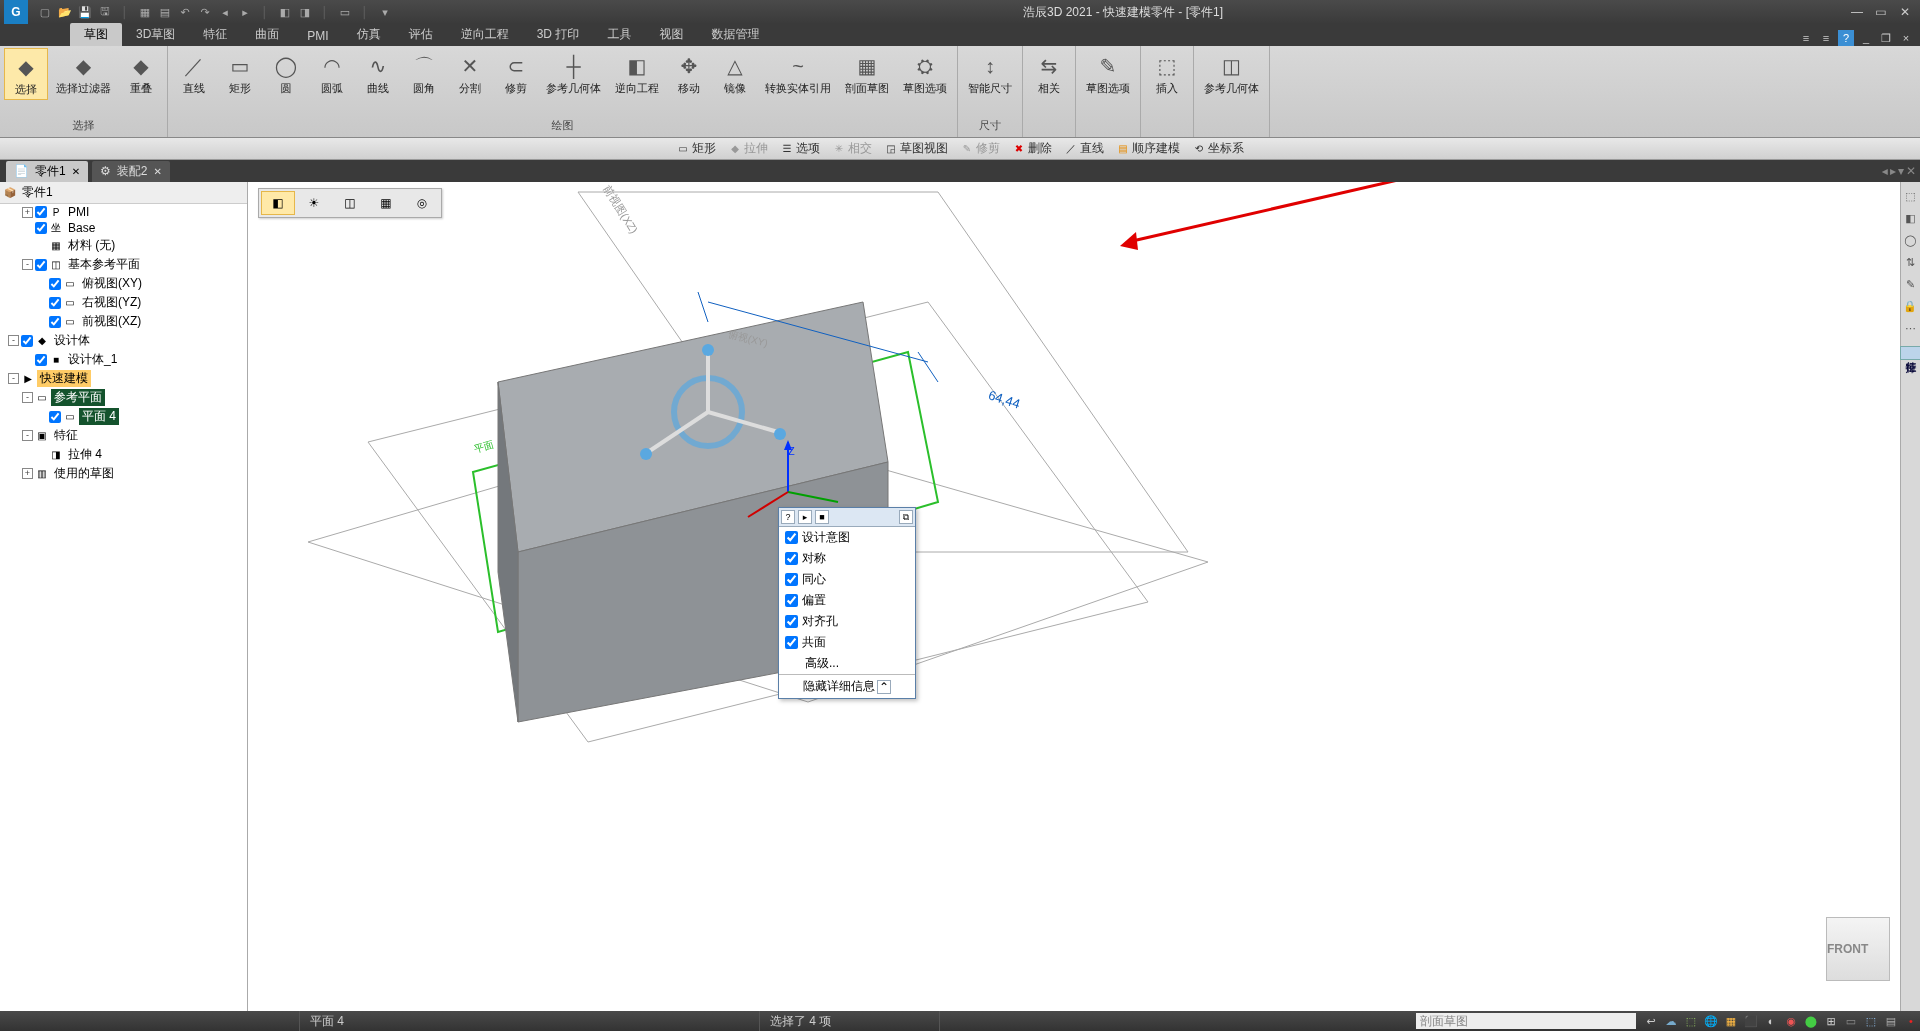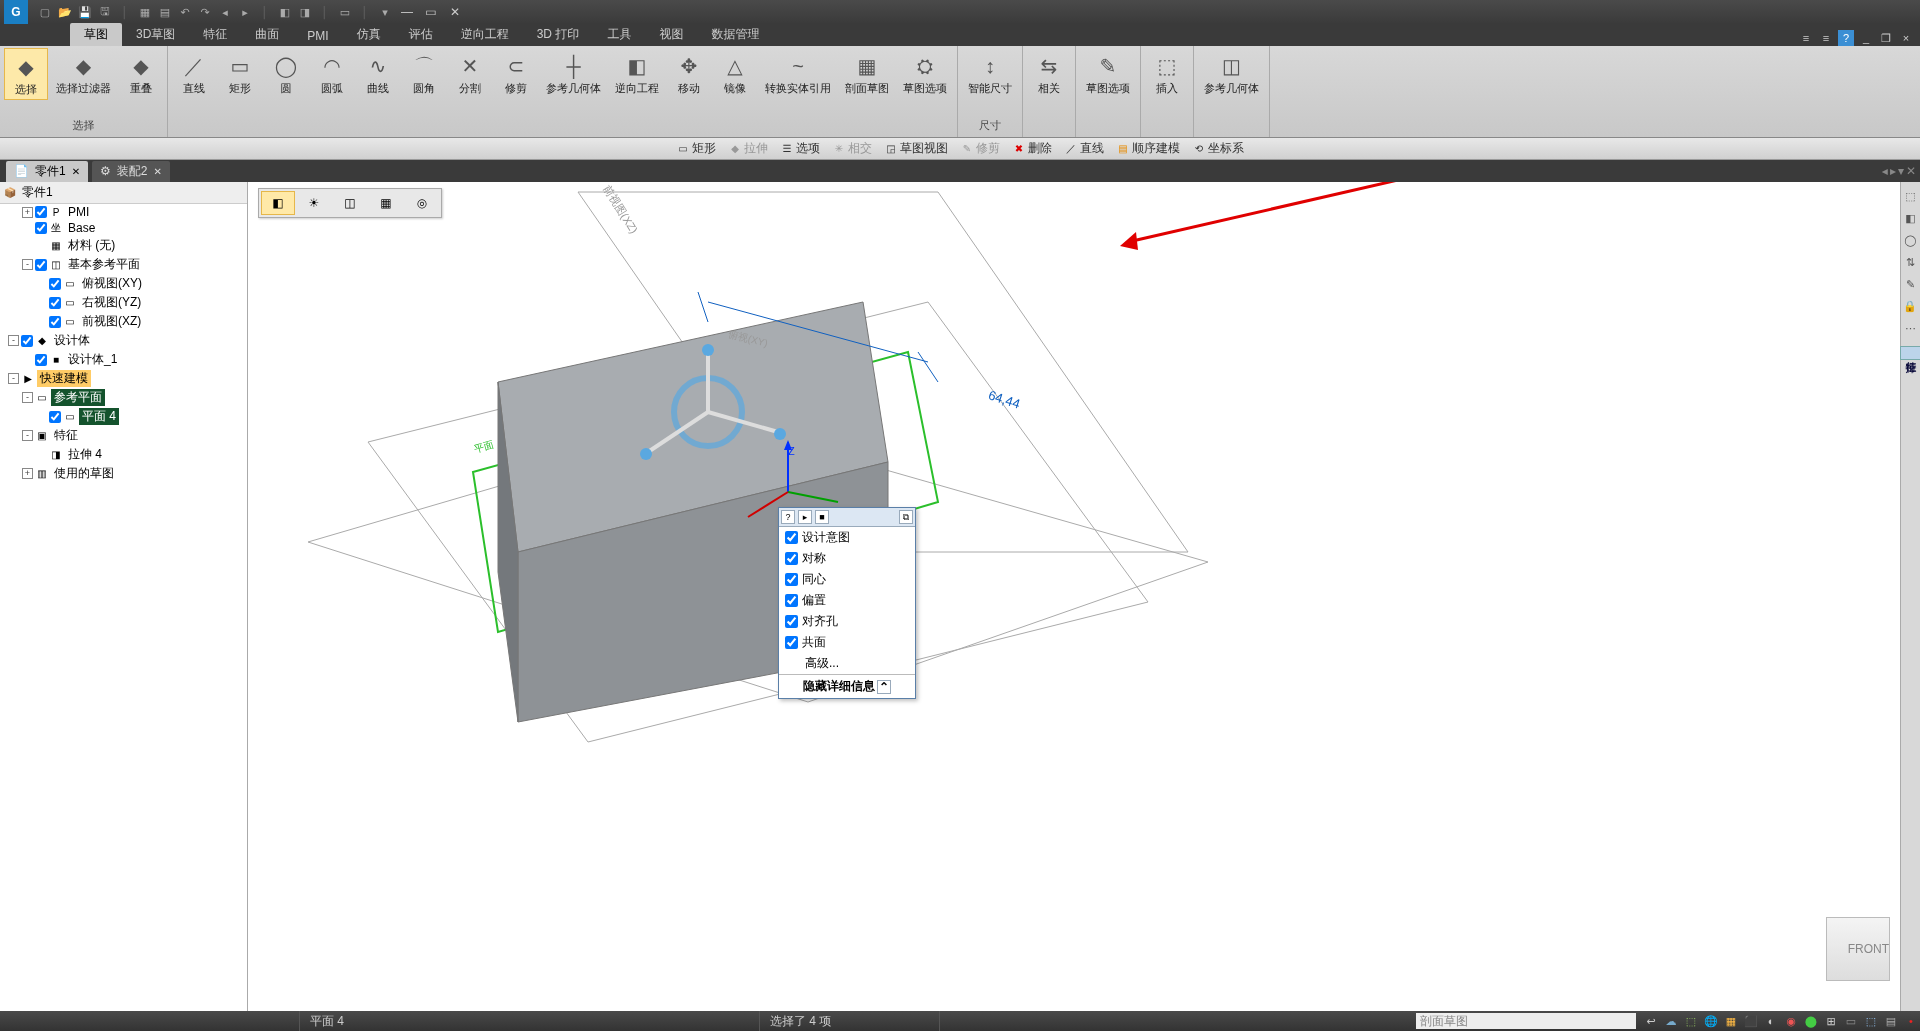--- a/index.html
+++ b/index.html
@@ -52,29 +52,29 @@
 .view-toolbar .vb.sel { background:#ffe9a8;border-color:#e6b74a; }
 .right-rail { position:absolute; right:0; top:0; width:20px; background:#d8d8d8;border-left:1px solid #aaa;height:100%;display:flex;flex-direction:column;align-items:center;gap:6px;padding-top:6px; }
 .right-rail .rb { width:16px;height:16px;display:flex;align-items:center;justify-content:center;color:#555;font-size:11px; }
 .right-rail .vtab { writing-mode:vertical-rl;background:#bcd4ea;padding:6px 2px;border:1px solid #7aa;margin-top:4px;font-size:11px;color:#003; }
 .annotation-arrow { position:absolute; }
 .popup { position:absolute; background:#fff;border:1px solid #5a7fa8;box-shadow:2px 2px 4px rgba(0,0,0,.25);font-size:11px;width:138px; }
 .popup .phead { display:flex;background:#dce7f3;border-bottom:1px solid #9ab;padding:2px;gap:4px;justify-content:space-between; }
 .popup .phead .pg{display:flex;gap:3px;}
 .popup .phead span { width:14px;height:14px;border:1px solid #9ab;display:inline-flex;align-items:center;justify-content:center;font-size:9px;background:#fff; }
 .popup .prow { display:flex;align-items:center;gap:4px;padding:2px 6px; }
-.popup .pfoot { border-top:1px solid #bbb;padding:3px;display:flex;align-items:center;justify-content:center;gap:2px;font-weight:bold; }
+.popup .pfoot { border-top:1px solid #bbb;padding:3px;display:flex;align-items:center;justify-content:center;gap:2px; }
 .statusbar { height:20px;background:linear-gradient(#4a4a4a,#333);display:flex;align-items:center;color:#ccc;font-size:11px; }
 .statusbar .seg { padding:0 10px;border-right:1px solid #555; height:100%;display:flex;align-items:center;}
 .statusbar .cmd { background:#eee;color:#888;width:220px;height:16px;padding:0 4px;display:flex;align-items:center; }
 .statusbar .icons { display:flex;gap:2px;margin-left:6px; }
 .statusbar .icons span { width:18px;height:16px;display:inline-flex;align-items:center;justify-content:center;font-size:11px; }
 svg.canvas { position:absolute; left:0; top:0; }
 .dim-label { position:absolute;color:#1060c0;font-size:13px;transform:rotate(18deg); }
-.viewcube { position:absolute;right:30px;bottom:30px;width:64px;height:64px;border:1px solid #bbb;background:linear-gradient(#f4f4f4,#ddd);display:flex;align-items:center;justify-content:flex-end;color:#888;font-size:9px; }
+.viewcube { position:absolute;right:30px;bottom:30px;width:64px;height:64px;border:1px solid #bbb;background:linear-gradient(#f4f4f4,#ddd);display:flex;align-items:center;justify-content:flex-start;color:#888;font-size:9px;font-weight:bold; }
 </style>
 </head>
 <body>
 
 <div class="titlebar">
   <div class="logo">G</div>
   <div class="qat" id="qat">
       <span>▢</span>
       <span>📂</span>
       <span>💾</span>
@@ -87,20 +87,21 @@
       <span>◂</span>
       <span>▸</span>
       <span style="color: rgb(102, 102, 102);">│</span>
       <span>◧</span>
       <span>◨</span>
       <span style="color: rgb(102, 102, 102);">│</span>
       <span>▭</span>
       <span style="color: rgb(102, 102, 102);">│</span>
       <span>▾</span>
     </div>
+  <div class="title">浩辰3D 2021 - 快速建模零件 - [零件1]</div>
   <div class="winbtns">
     <span>—</span>
     <span>▭</span>
     <span>✕</span>
   </div>
 </div>
 
 <div class="ribbon-tabs" id="ribbon-tabs">
   <div class="tab active">草图</div>
     <div class="tab">3D草图</div>
@@ -198,20 +199,21 @@
         </div>
         <div class="btn-big wide">
           <div class="ico">▦</div>
           <div class="txt">剖面草图</div>
         </div>
         <div class="btn-big wide">
           <div class="ico">⛭</div>
           <div class="txt">草图选项</div>
         </div>
       </div>
+      <div class="lbl">绘图</div>
     </div>
     <div class="group">
       <div class="row">
         <div class="btn-big wide">
           <div class="ico">↕</div>
           <div class="txt">智能尺寸</div>
         </div>
       </div>
       <div class="lbl">尺寸</div>
     </div>

